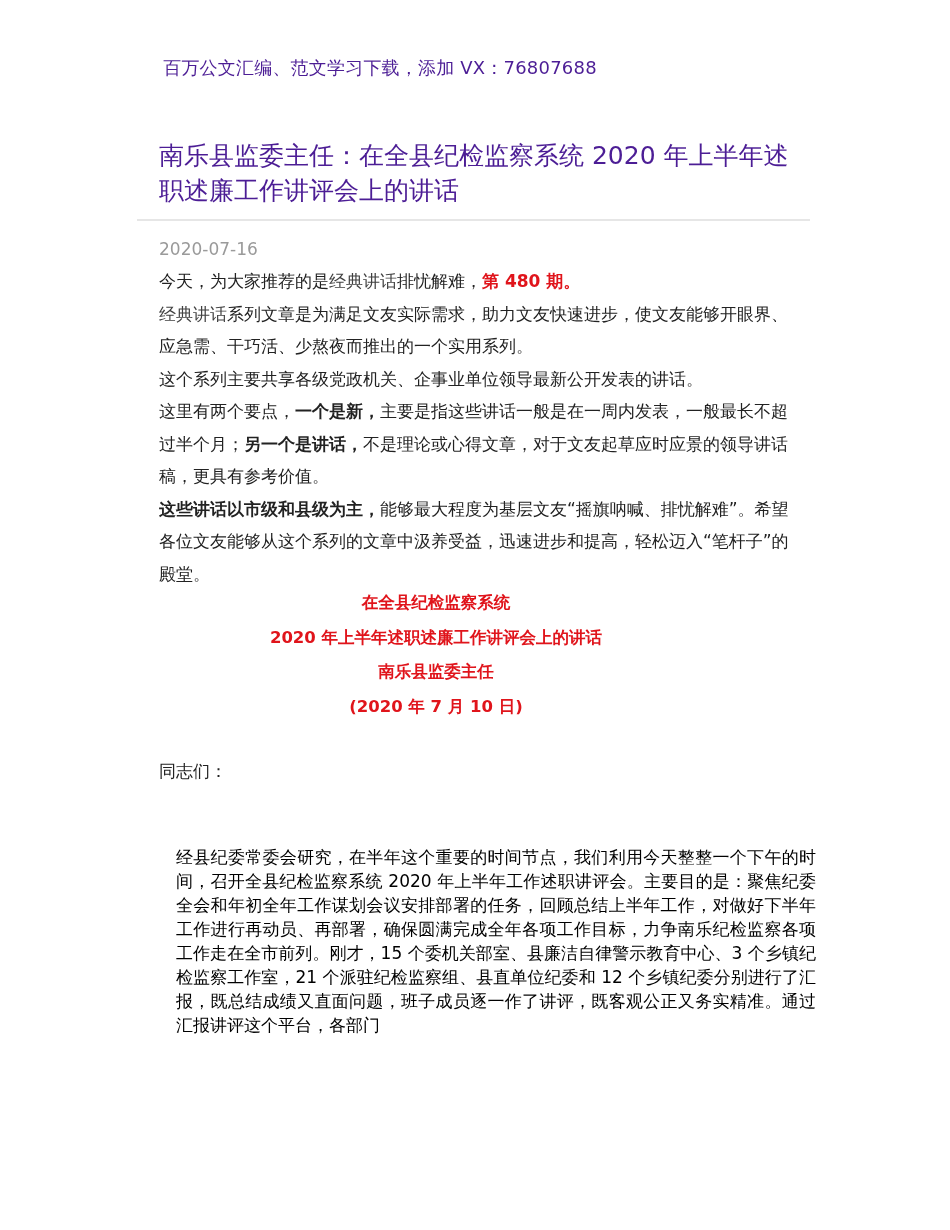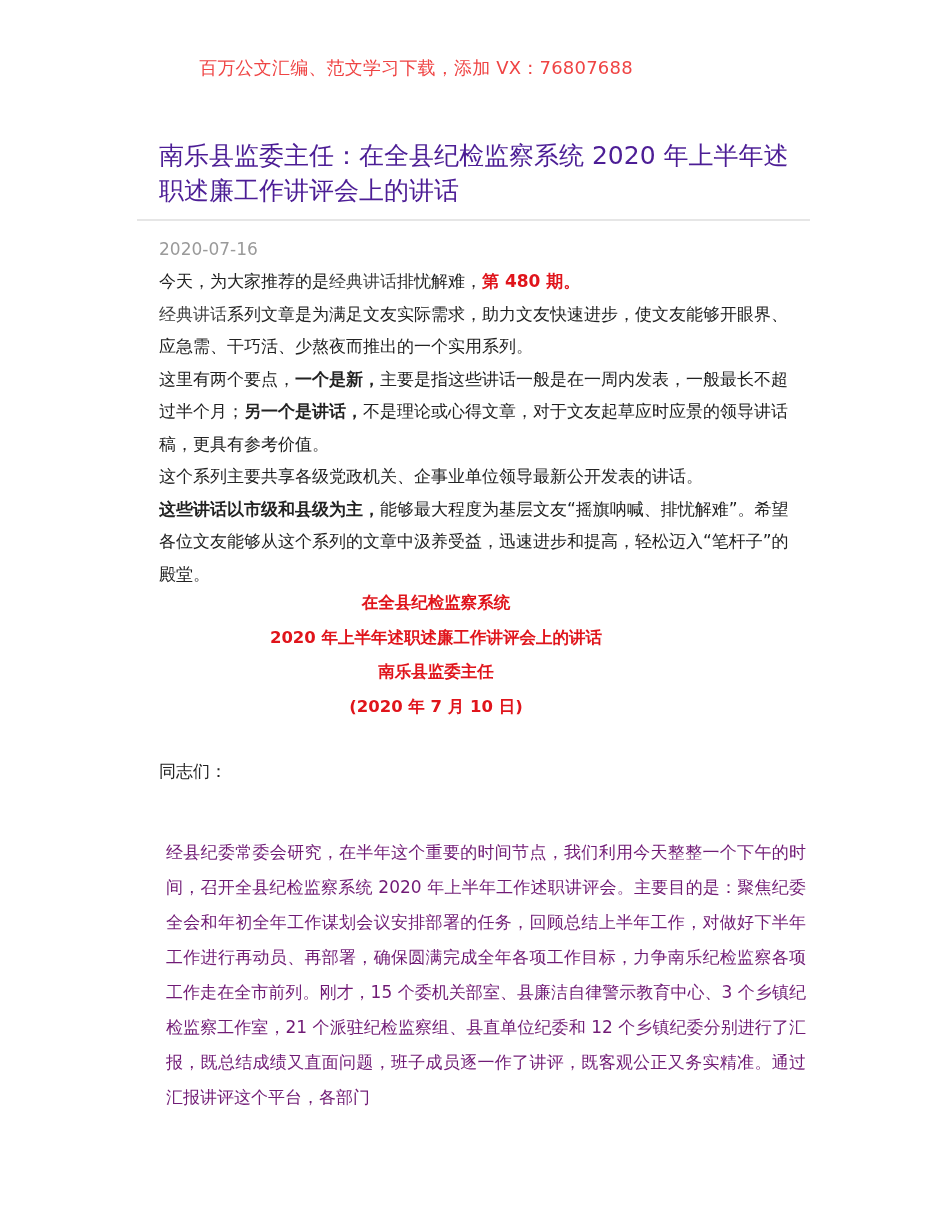--- a/index.html
+++ b/index.html
@@ -3,21 +3,21 @@
 <meta charset="utf-8">
 <style>
   html, body { margin: 0; padding: 0; background: #ffffff; }
   body {
     width: 950px; height: 1230px; position: relative; overflow: hidden;
     font-family: "DejaVu Sans", "Liberation Sans", sans-serif;
     color: #222222;
   }
   .banner {
     position: absolute; left: 0; top: 56px; width: 760px;
-    text-align: center; color: #ef4444; font-size: 18px; letter-spacing: 0.2px; margin-left: 36px;
+    text-align: center; color: #4c1d95; font-size: 18px; letter-spacing: 0.2px;
   }
   .title {
     position: absolute; left: 159px; top: 138px; width: 640px;
     font-size: 25px; line-height: 35px; color: #4c1d95; margin: 0; font-weight: normal;
   }
   .divider {
     position: absolute; left: 137px; top: 219px; width: 673px; height: 2px;
     background: #e6e6e6;
   }
   .date {
@@ -35,44 +35,44 @@
   .heading-block {
     position: absolute; left: 0; top: 586px; width: 872px; text-align: center;
     color: #e0141b; font-weight: bold; font-size: 16.5px; line-height: 34.5px;
   }
   .heading-block div { margin: 0; }
   .greeting {
     position: absolute; left: 159px; top: 760px; font-size: 17px; color: #222;
   }
   .body-para {
     position: absolute; left: 159px; top: 828px; width: 640px;
-    font-size: 17px; line-height: 35px; color: #701a75; margin: 7px;
+    font-size: 17px; line-height: 24px; color: #000000; margin: 17px;
     text-align: justify;
   }
 </style>
 </head>
 <body>
 
 <div class="banner">百万公文汇编、范文学习下载，添加 VX：76807688</div>
 
 <h1 class="title">南乐县监委主任：在全县纪检监察系统 2020 年上半年述职述廉工作讲评会上的讲话</h1>
 <div class="divider"></div>
 <div class="date">2020-07-16</div>
 
 <div class="intro">
   <p>
     <span>今天，为大家推荐的是</span><span class="muted">经典讲话</span><span>排忧解难，</span><span class="red-bold">第 480 期。</span>
   </p>
   <p>
     <span class="muted">经典讲话</span><span>系列文章是为满足文友实际需求，助力文友快速进步，使文友能够开眼界、应急需、干巧活、少熬夜而推出的一个实用系列。</span>
   </p>
+  <p>这个系列主要共享各级党政机关、企事业单位领导最新公开发表的讲话。</p>
   <p>
     <span>这里有两个要点，</span><span class="b">一个是新，</span><span>主要是指这些讲话一般是在一周内发表，一般最长不超过半个月；</span><span class="b">另一个是讲话，</span><span>不是理论或心得文章，对于文友起草应时应景的领导讲话稿，更具有参考价值。</span>
   </p>
-  <p>这个系列主要共享各级党政机关、企事业单位领导最新公开发表的讲话。</p>
   <p>
     <span class="b">这些讲话以市级和县级为主，</span><span>能够最大程度为基层文友“摇旗呐喊、排忧解难”。希望各位文友能够从这个系列的文章中汲养受益，迅速进步和提高，轻松迈入“笔杆子”的殿堂。</span>
   </p>
 </div>
 
 <div class="heading-block">
   <div>在全县纪检监察系统</div>
   <div>2020 年上半年述职述廉工作讲评会上的讲话</div>
   <div>南乐县监委主任</div>
   <div>(2020 年 7 月 10 日)</div>

